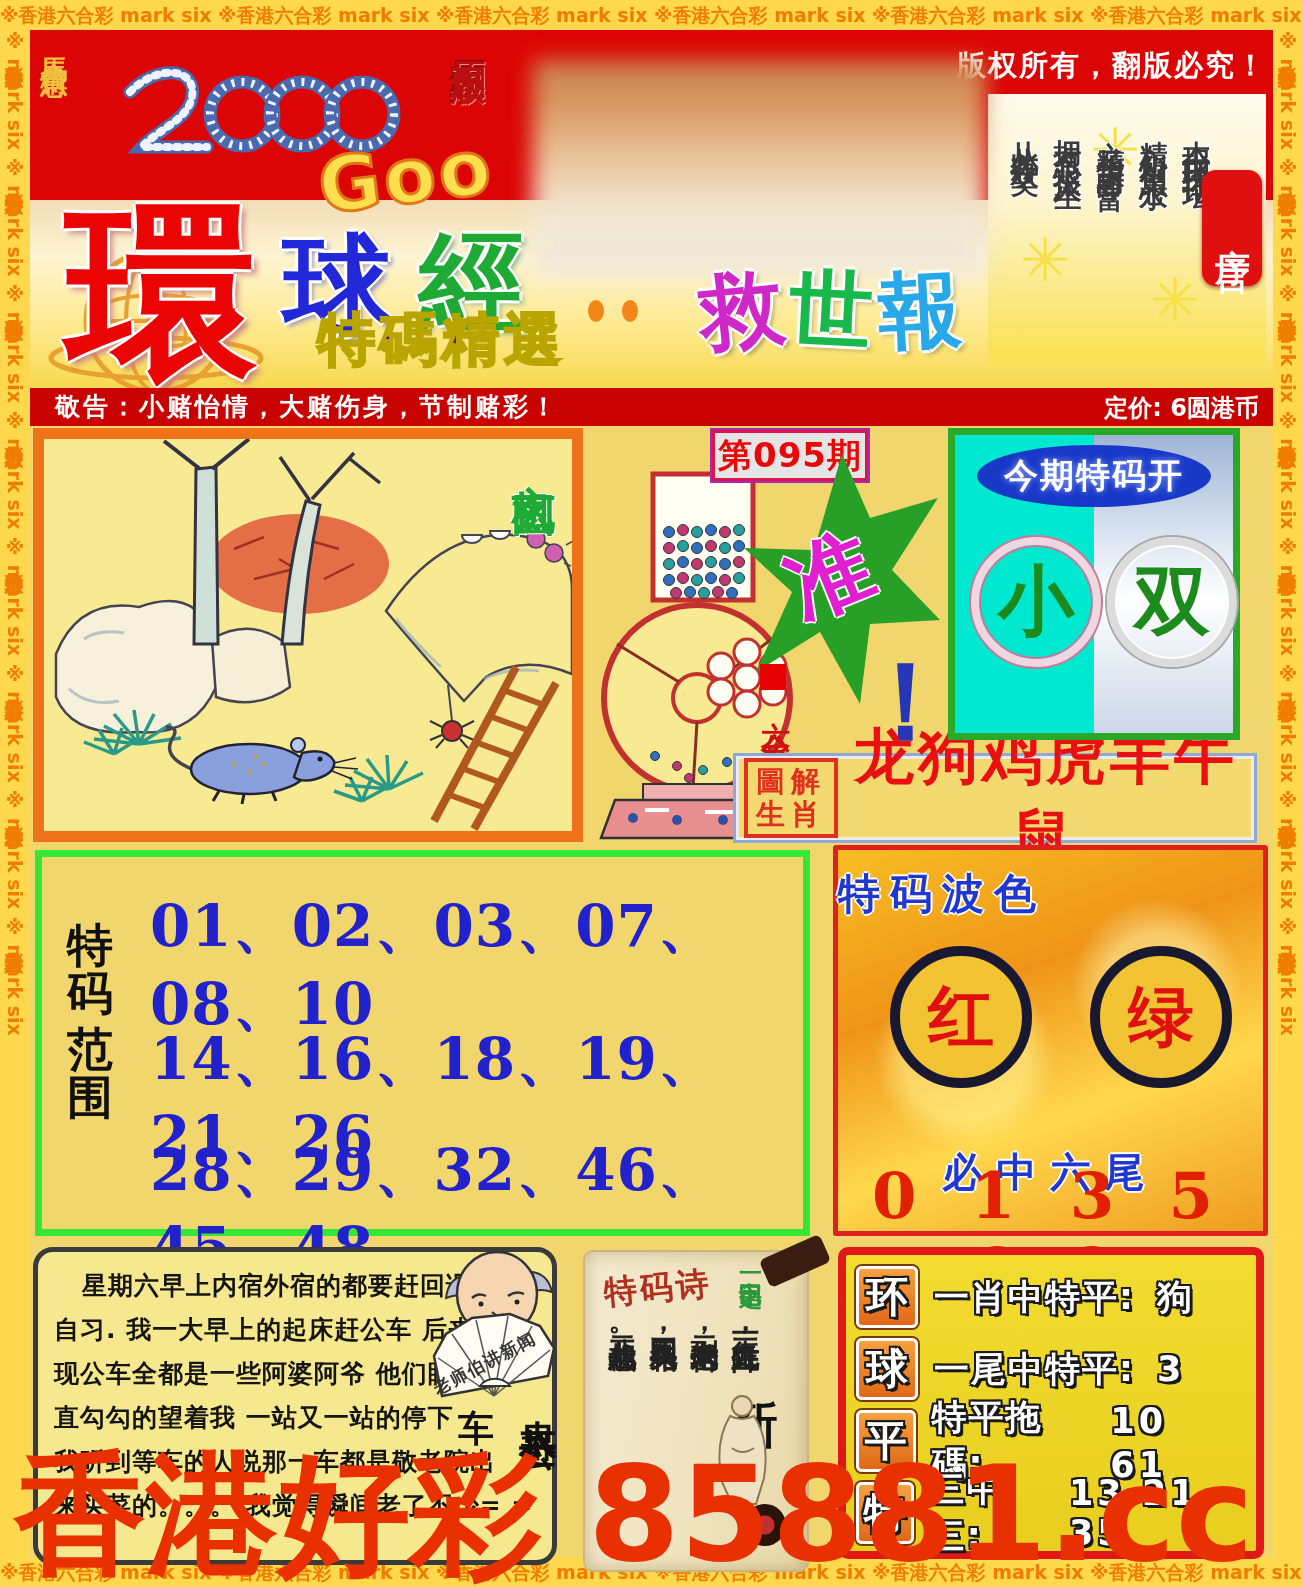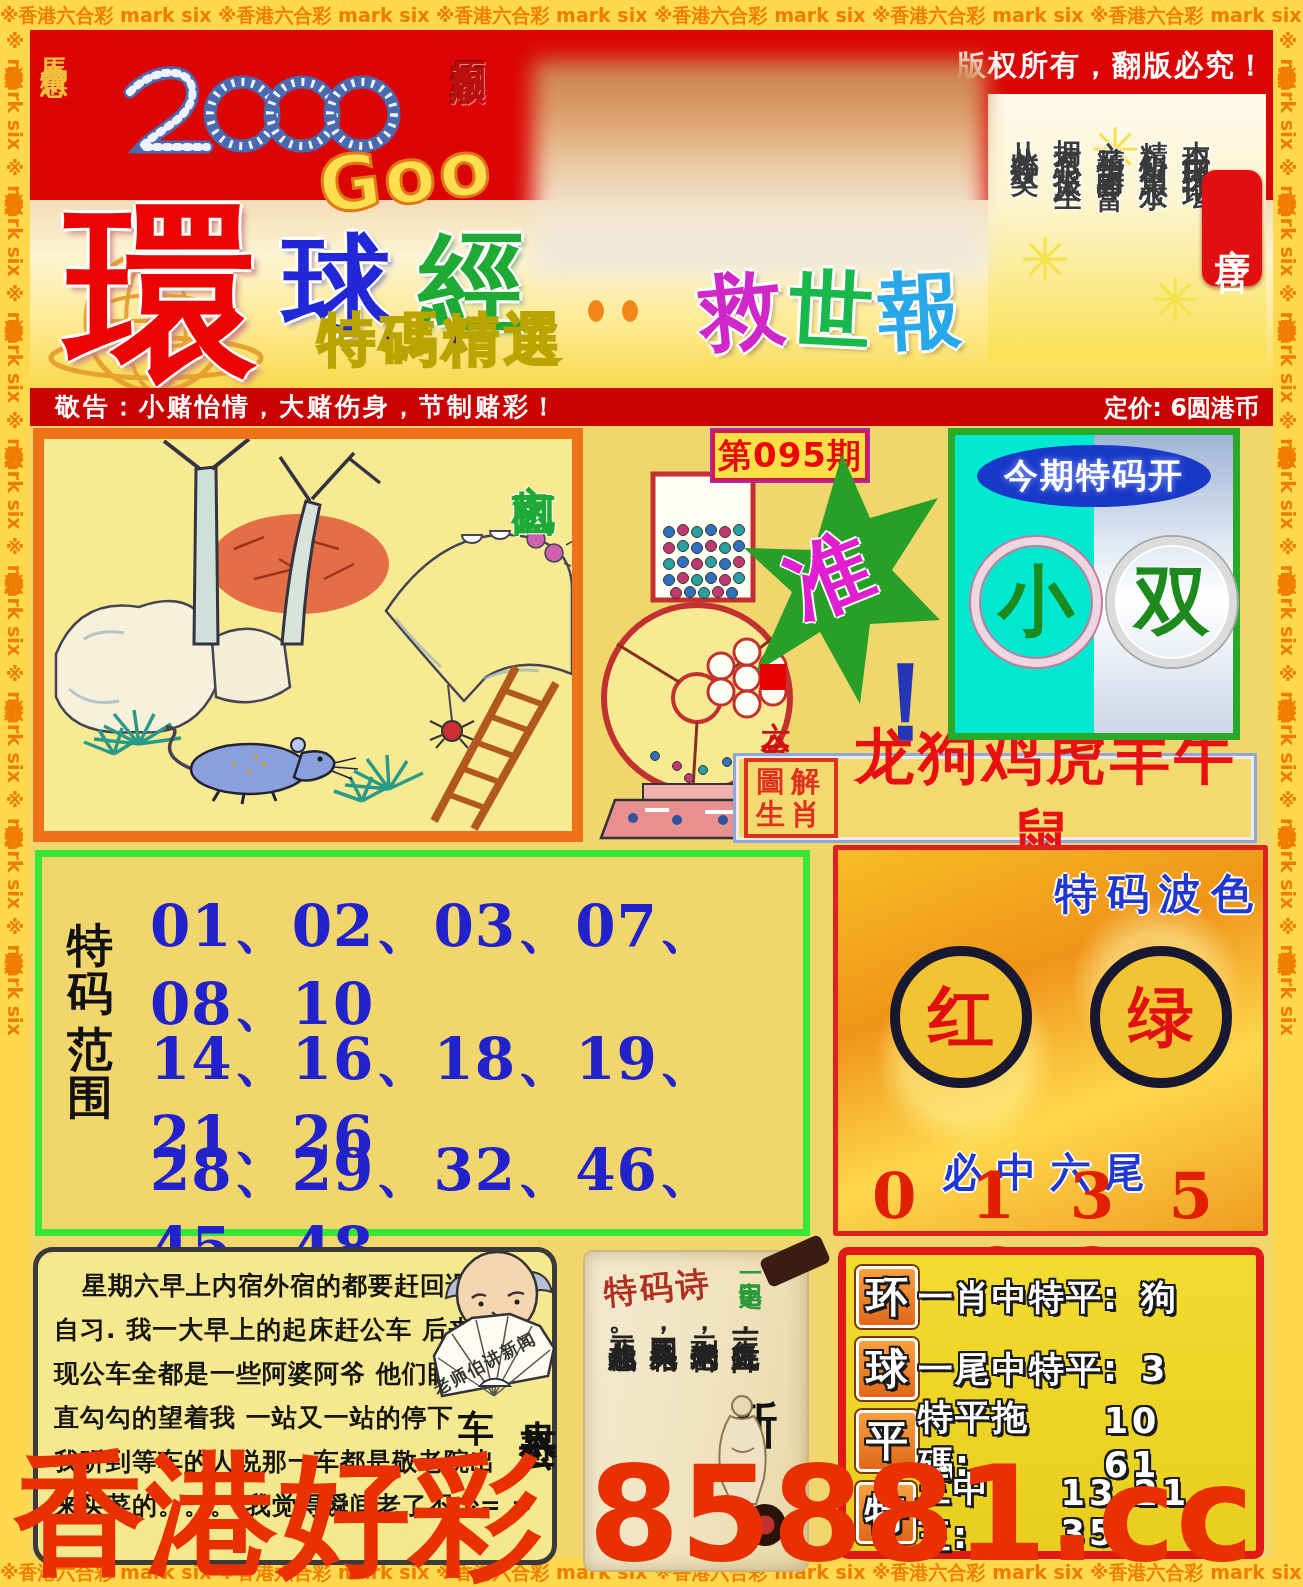--- a/index.html
+++ b/index.html
@@ -51,21 +51,21 @@
      text-shadow:3px 0 0 #fff,-3px 0 0 #fff,0 3px 0 #fff,0 -3px 0 #fff,4px 4px 4px rgba(0,0,0,.25);}
   .bar-red{left:30px;top:388px;width:1243px;height:38px;background:#c90202;color:#fff;}
   .notice{left:55px;top:388px;height:38px;line-height:38px;color:#fff;font-size:25px;font-weight:bold;letter-spacing:3px;}
   .price{right:44px;top:390px;height:38px;line-height:36px;color:#fff;font-size:24px;font-weight:bold;}
 
   
   .mystery{left:33px;top:428px;width:550px;height:414px;border:11px solid #ef7218;background:#f8ea92;box-sizing:border-box;}
   .mystery-label{right:8px;top:10px;color:#1faa35;font-size:44px;font-weight:bold;letter-spacing:6px;
      text-shadow:1px 1px 0 #fff,-1px -1px 0 #fff;}
 
-  .issue{left:712px;top:430px;width:150px;height:45px;background:#fde047;border:3px solid #d8184a;outline:2px solid #a928b8;
+  .issue{left:712px;top:430px;width:150px;height:45px;background:#e5e5e5;border:3px solid #d8184a;outline:2px solid #a928b8;
      color:#e80808;font-size:34px;font-weight:bold;letter-spacing:1px;}
   .zhun{left:788px;top:520px;font-size:84px;font-weight:bold;color:#e020d0;transform:rotate(-22deg);
      font-family:"DejaVu Serif",serif;text-shadow:2px 0 0 #fff,-2px 0 0 #fff,0 2px 0 #fff,0 -2px 0 #fff;}
   .bang{left:852px;top:648px;font-size:108px;font-weight:bold;color:#2636b4;line-height:1;}
   .m6{left:756px;top:664px;width:34px;text-align:center;}
   .m6 .sq{width:26px;height:26px;background:#e80000;margin:0 auto 8px auto;}
   .m6 .txt{writing-mode:vertical-rl;color:#d01010;font-size:29px;font-weight:bold;letter-spacing:11px;margin:0 auto;}
 
   
   .result{left:948px;top:428px;width:292px;height:312px;border:7px solid #2aa82a;background:#fff;box-sizing:border-box;display:flex;}
@@ -89,21 +89,21 @@
   .range{left:35px;top:850px;width:775px;height:386px;border:7px solid #35e835;box-sizing:border-box;}
   .range-label{left:60px;top:884px;height:330px;writing-mode:vertical-lr;color:#111;font-size:46px;font-weight:bold;letter-spacing:52px;}
   .range-row{left:150px;width:650px;color:#2222cc;font-size:58px;font-weight:bold;font-family:"DejaVu Serif",serif;letter-spacing:1px;}
 
   
   .wave{left:833px;top:845px;width:435px;height:391px;border:5px solid #e02020;box-sizing:border-box;border-radius:3px;
      background:
        radial-gradient(circle at 30% 55%, rgba(255,245,150,.55) 0 60px, rgba(255,245,150,0) 90px),
        radial-gradient(circle at 75% 35%, rgba(255,250,180,.5) 0 50px, rgba(255,250,180,0) 85px),
        linear-gradient(160deg,#f7bd25 0%,#ef9418 35%,#ffd84d 65%,#ef9c20 100%);}
-  .wave-title{left:0;right:0;top:16px;text-align:right;color:#2038d0;font-size:42px;font-weight:bold;letter-spacing:10px;
+  .wave-title{left:0;right:0;top:16px;text-align:left;color:#2038d0;font-size:42px;font-weight:bold;letter-spacing:10px;
      text-shadow:2px 0 0 #fff,-2px 0 0 #fff,0 2px 0 #fff,0 -2px 0 #fff;}
   .wave-circle{width:122px;height:122px;border-radius:50%;border:10px solid #181830;background:#f2c433;
      font-size:66px;font-weight:bold;color:#e01010;font-family:"DejaVu Serif",serif;}
   .wave-tails-label{left:0;right:0;top:248px;text-align:center;color:#2038d0;font-size:40px;font-weight:bold;letter-spacing:14px;
      text-shadow:2px 0 0 #fff,-2px 0 0 #fff,0 2px 0 #fff,0 -2px 0 #fff;margin-top:47px;}
   .wave-tails{left:0;right:0;top:308px;text-align:center;color:#e02000;font-size:64px;font-weight:bold;letter-spacing:16px;
      font-family:"DejaVu Serif",serif;}
 
   
   .story{left:33px;top:1247px;width:524px;height:318px;border:5px solid #3a3a3a;border-radius:20px;background:#f6e88e;
@@ -126,21 +126,21 @@
   .poem div{margin:0 3px;}
   .rose{left:744px;top:1504px;width:42px;height:42px;border-radius:50%;background:radial-gradient(circle,#c03030 0 9px,#2a1208 10px);}
 
   
   .pingte{left:838px;top:1247px;width:426px;height:312px;border:8px solid #e01818;border-radius:10px;box-sizing:border-box;
      background:linear-gradient(180deg,#f2dc30,#e8ce1e);padding-top:6px;}
   .p-row{display:flex;align-items:center;height:72px;padding-left:10px;}
   .p-sq{width:62px;height:62px;border:3px solid #fff;box-shadow:0 0 0 2px #7a3808;border-radius:6px;box-sizing:border-box;
      background:linear-gradient(180deg,#f8a040,#e06818);color:#fff;font-size:42px;font-weight:bold;
      font-family:"DejaVu Serif",serif;}
-  .p-label{font-size:35px;font-weight:bold;color:#fff;letter-spacing:2px;}
+  .p-label{margin-left:16px;font-size:35px;font-weight:bold;color:#fff;letter-spacing:2px;}
   .p-value{margin-left:22px;font-size:35px;font-weight:bold;color:#fff;letter-spacing:4px;}
 
   .watermark{left:14px;top:1448px;font-size:132px;font-weight:bold;color:#e83000;white-space:nowrap;z-index:60;
      letter-spacing:0px;line-height:1;}
 </style>
 </head>
 <body>
 
 <div class="page">
 

